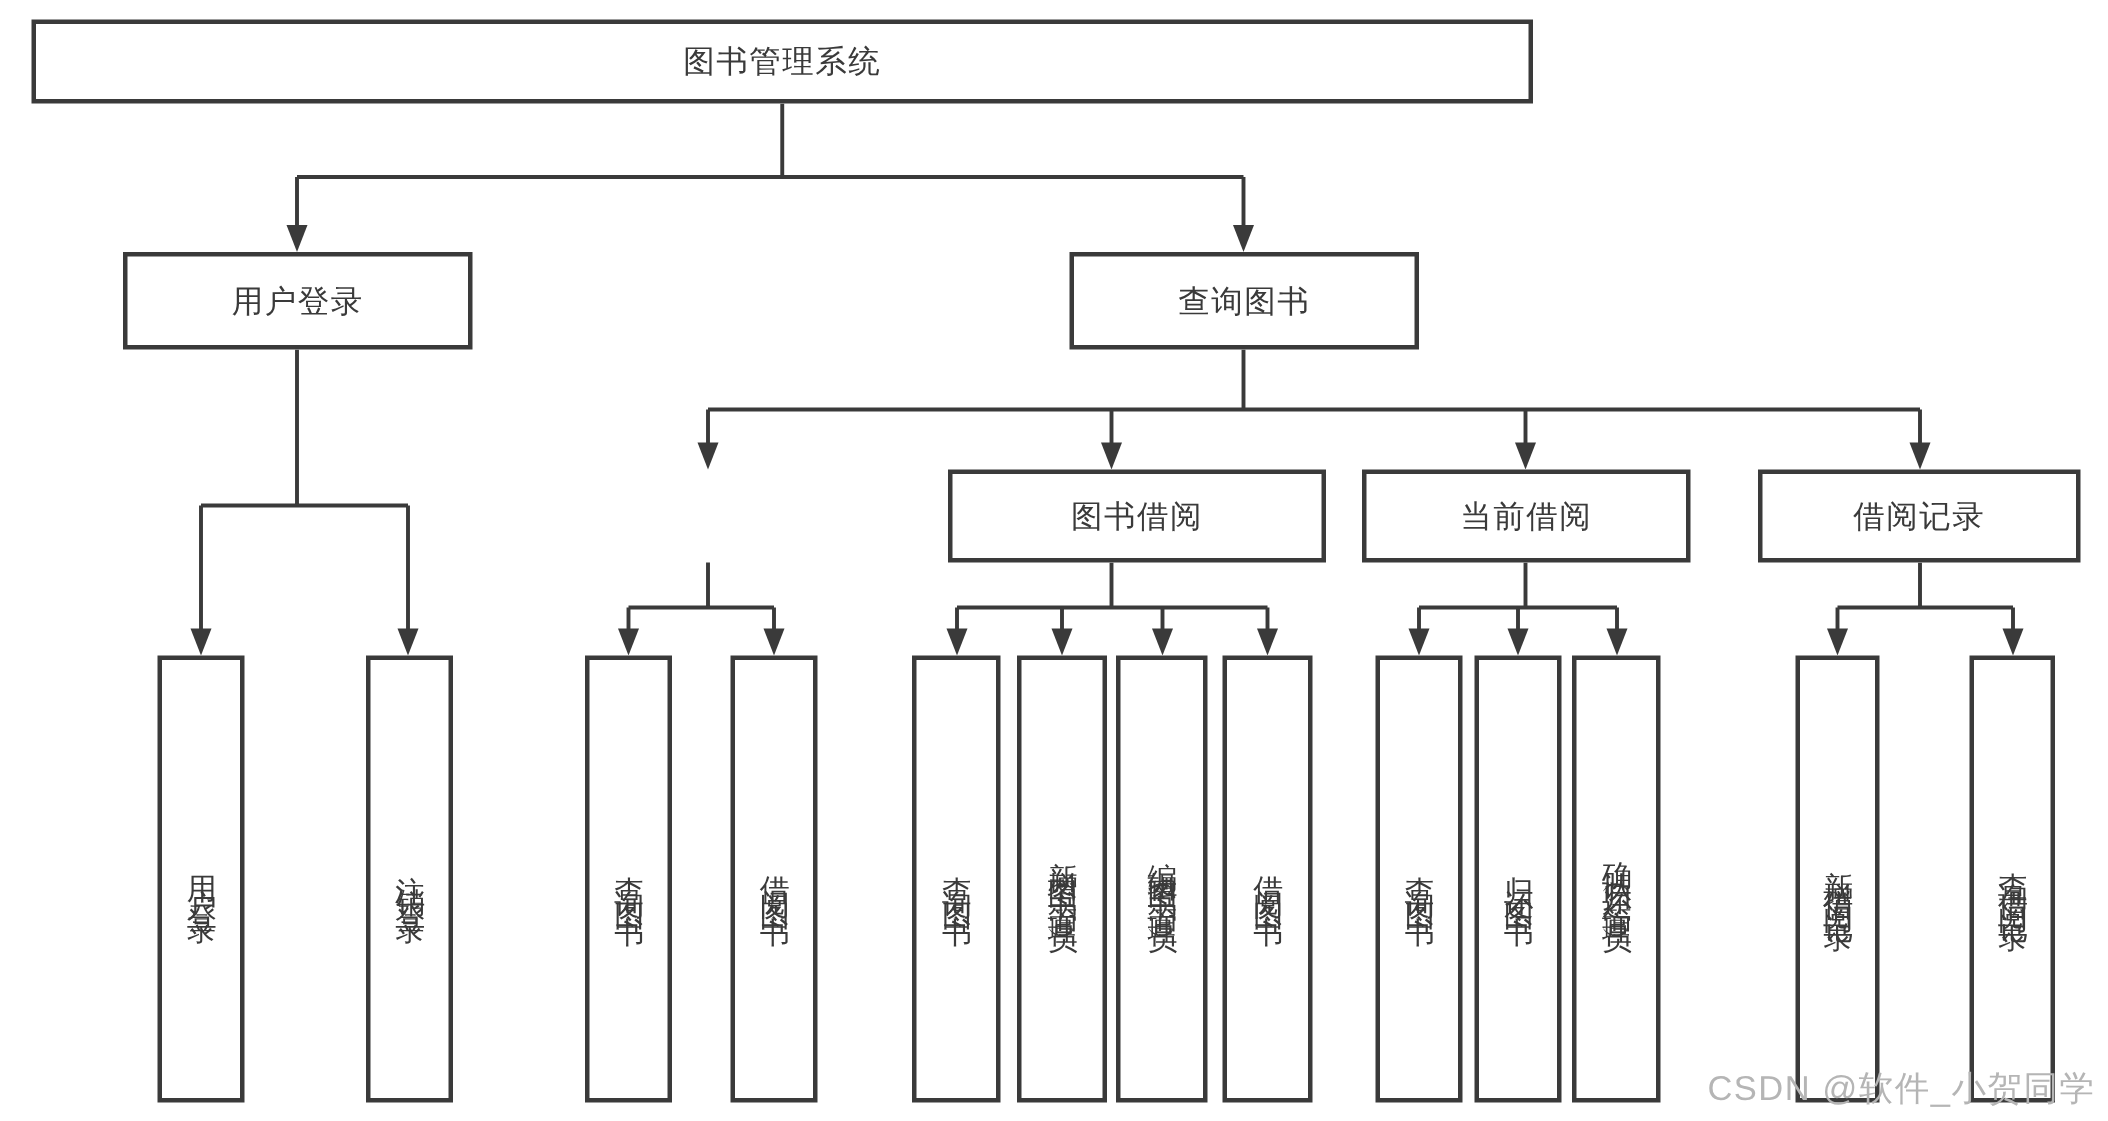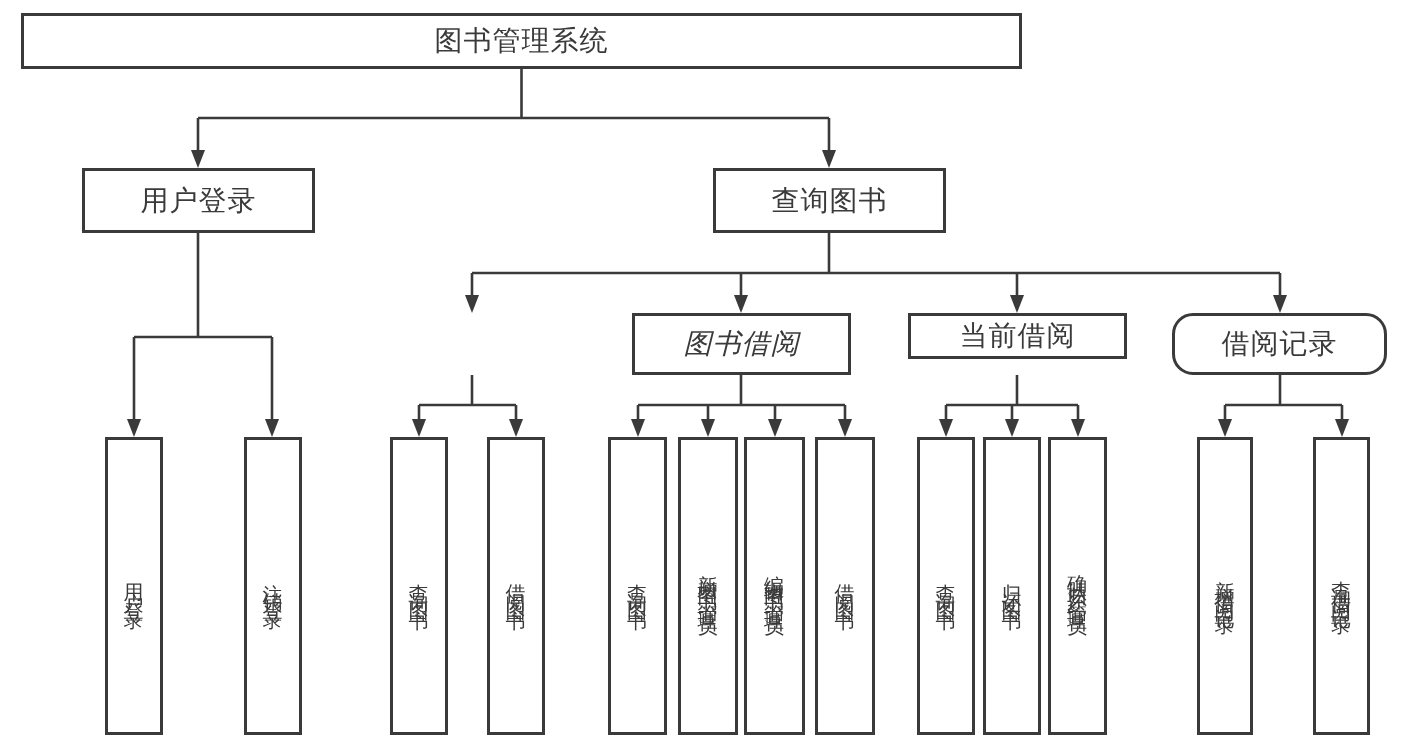--- a/index.html
+++ b/index.html
@@ -18,21 +18,21 @@
   .stage{position:absolute;left:0;top:0;width:1405px;height:747px;}
   svg.wires{position:absolute;left:0;top:0;width:1405px;height:747px;}
   svg.wires path{stroke:var(--line);stroke-width:2.6;fill:none;}
   svg.wires polygon{fill:var(--line);stroke:none;}
   .node{
     position:absolute;box-sizing:border-box;
     border:3px solid var(--line);background:#fff;
     display:flex;align-items:center;justify-content:center;
   }
   .node .lbl{
-    font-size:28px;letter-spacing:1px;color:var(--text);
+    font-size:21px;letter-spacing:1px;color:var(--text);
     white-space:nowrap;
   }
   .h-node .lbl{writing-mode:horizontal-tb;}
   .v-node{align-items:center;justify-content:center;}
   .v-node .lbl{
     writing-mode:vertical-lr;
     font-size:20px;
     letter-spacing:9px;
     line-height:1;
     white-space:normal;
@@ -88,27 +88,27 @@
     <span class="lbl">图书管理系统</span>
   </div>
 
   <div class="node h-node" style="left:82px;top:168px;width:233px;height:65px;">
     <span class="lbl">用户登录</span>
   </div>
   <div class="node h-node" style="left:713px;top:168px;width:233px;height:65px;">
     <span class="lbl">查询图书</span>
   </div>
 
-  <div class="node h-node" style="left:632px;top:313px;width:219px;height:62px;font-style:italic;">
+  <div class="node h-node" style="left:632px;top:313px;width:252px;height:62px;">
     <span class="lbl">图书借阅</span>
   </div>
-  <div class="node h-node" style="left:908px;top:313px;width:219px;height:46px;">
+  <div class="node h-node" style="left:908px;top:313px;width:219px;height:62px;">
     <span class="lbl">当前借阅</span>
   </div>
-  <div class="node h-node" style="left:1172px;top:313px;width:215px;height:62px;border-radius:21px;">
+  <div class="node h-node" style="left:1172px;top:313px;width:215px;height:62px;">
     <span class="lbl">借阅记录</span>
   </div>
 
   <div class="node v-node" style="left:105px;top:437px;width:58px;height:298px;">
     <span class="lbl">用户登录</span>
   </div>
   <div class="node v-node" style="left:244px;top:437px;width:58px;height:298px;">
     <span class="lbl">注销登录</span>
   </div>
 
@@ -142,13 +142,14 @@
     <span class="lbl" style="letter-spacing:6px;">确认归还（管理员）</span>
   </div>
 
   <div class="node v-node" style="left:1197px;top:437px;width:56px;height:298px;">
     <span class="lbl" style="letter-spacing:7px;">新增借阅记录</span>
   </div>
   <div class="node v-node" style="left:1313px;top:437px;width:57px;height:298px;">
     <span class="lbl" style="letter-spacing:7px;">查询借阅记录</span>
   </div>
 
+  <div class="watermark">CSDN @软件_小贺同学</div>
 </div>
 
 </body></html>

